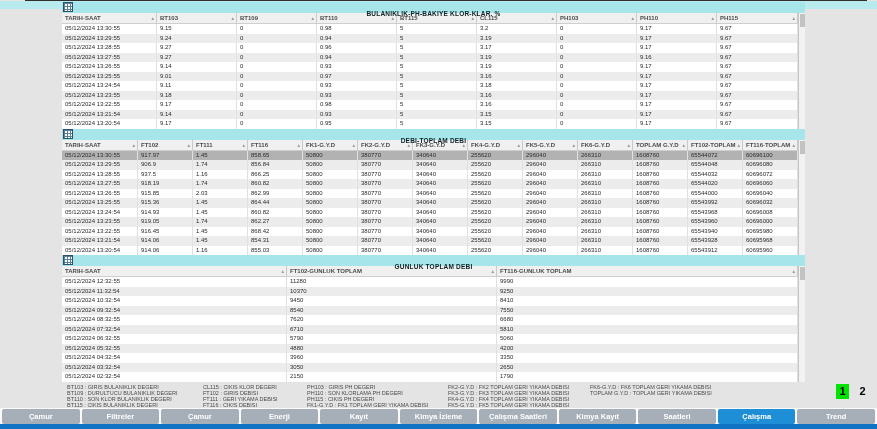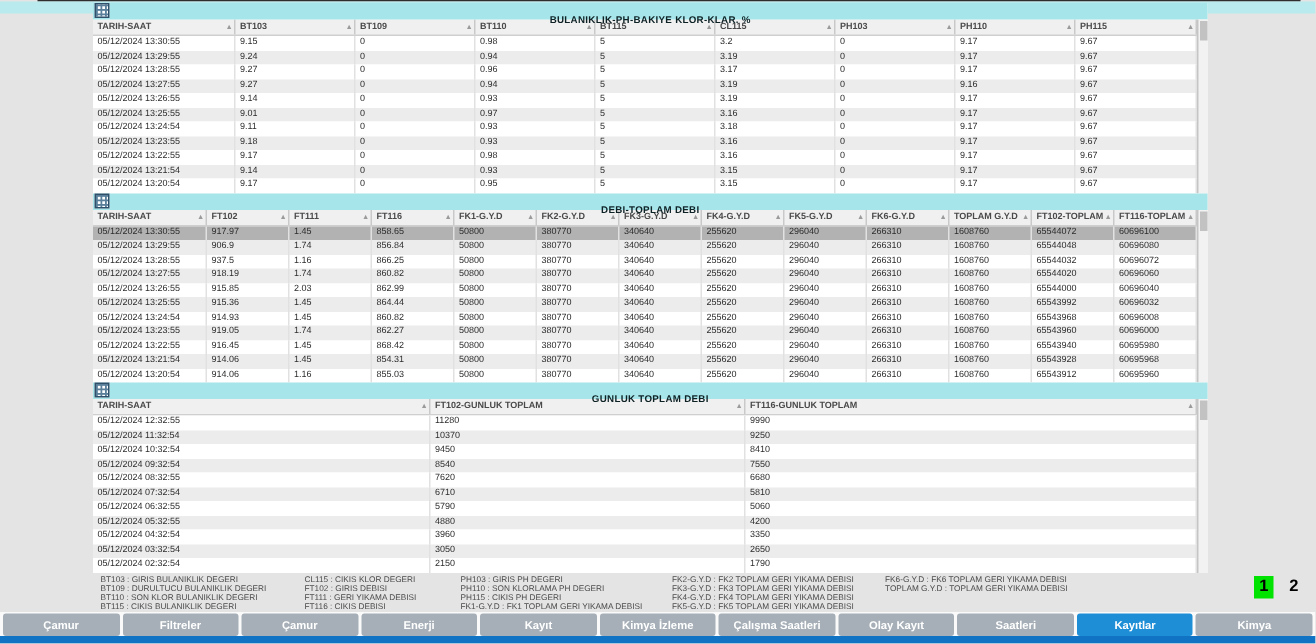--- a/index.html
+++ b/index.html
@@ -581,18 +581,18 @@
     <div class="pbtn">3</div>
   </div>
 <div class="nav" id="nav">
     <div class="nbtn">Çamur</div>
     <div class="nbtn">Filtreler</div>
     <div class="nbtn">Çamur</div>
     <div class="nbtn">Enerji</div>
     <div class="nbtn">Kayıt</div>
     <div class="nbtn">Kimya İzleme</div>
     <div class="nbtn">Çalışma Saatleri</div>
-    <div class="nbtn">Olay Kayıt</div>
+    <div class="nbtn">Kimya Kayıt</div>
     <div class="nbtn">Saatleri</div>
-    <div class="nbtn active">Kayıtlar</div>
-    <div class="nbtn">Kimya</div>
+    <div class="nbtn active">Çalışma</div>
+    <div class="nbtn">Trend</div>
   </div>
 <div class="bottom-strip"></div>
 
 </body></html>

